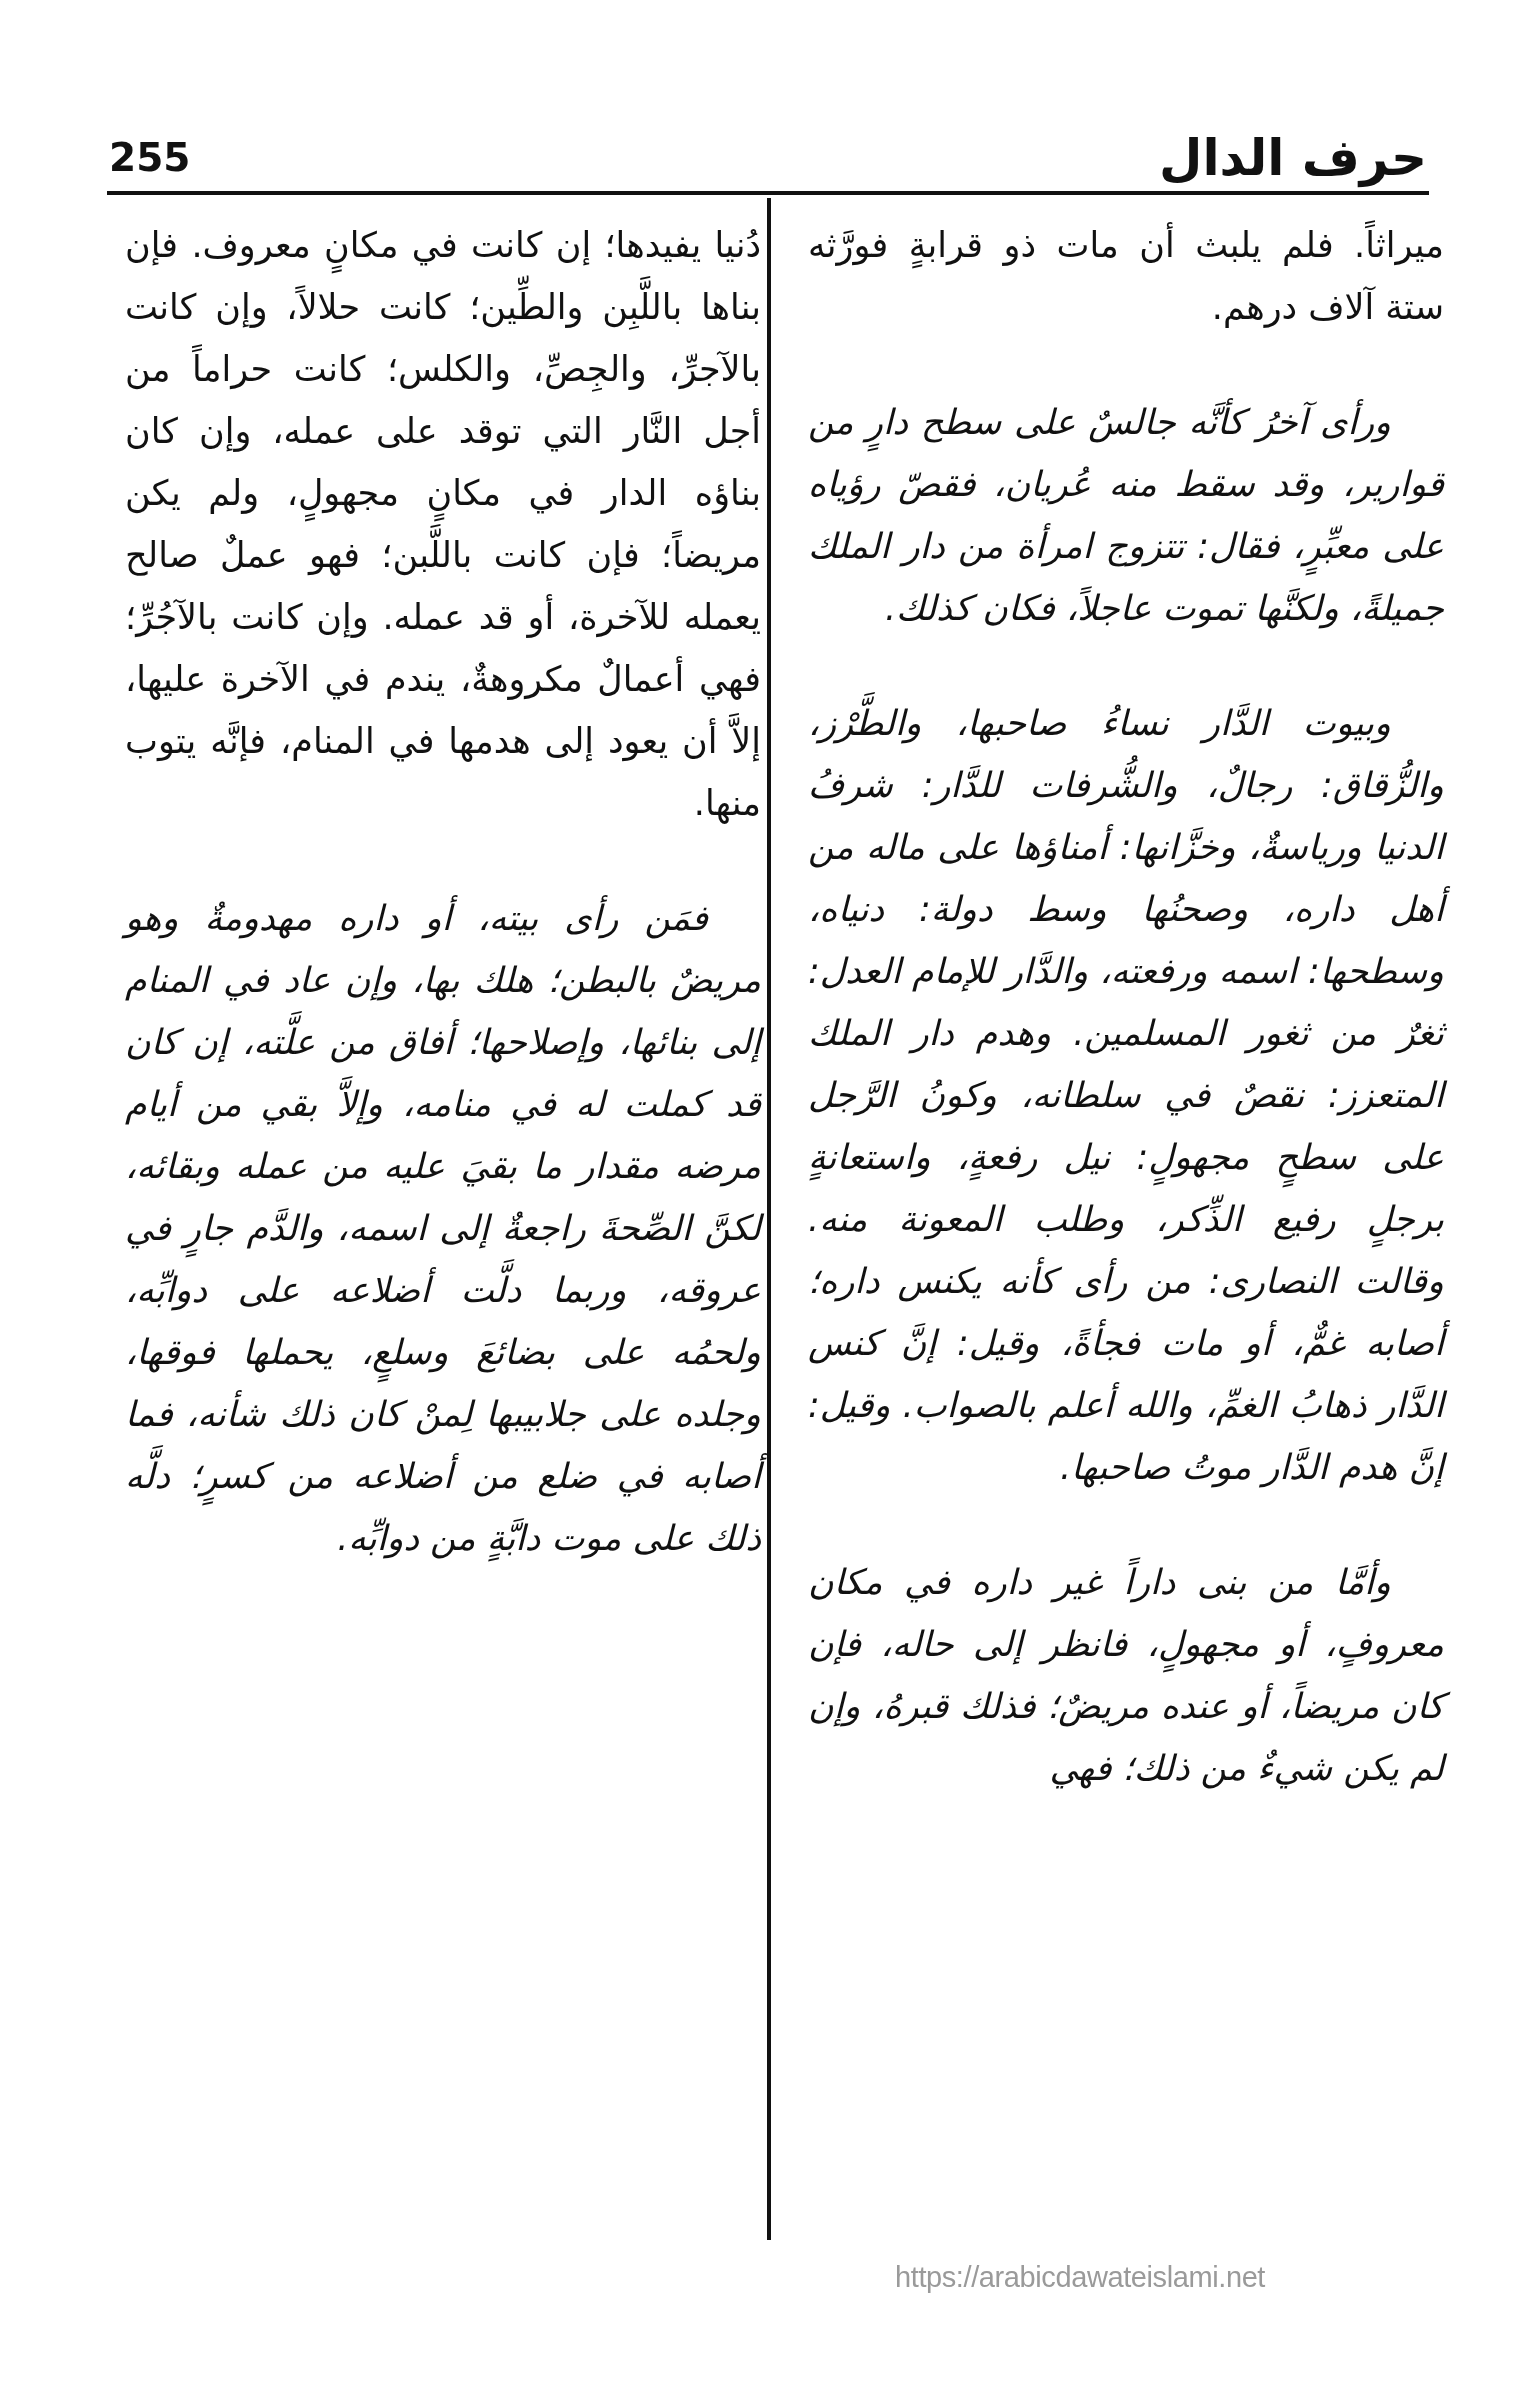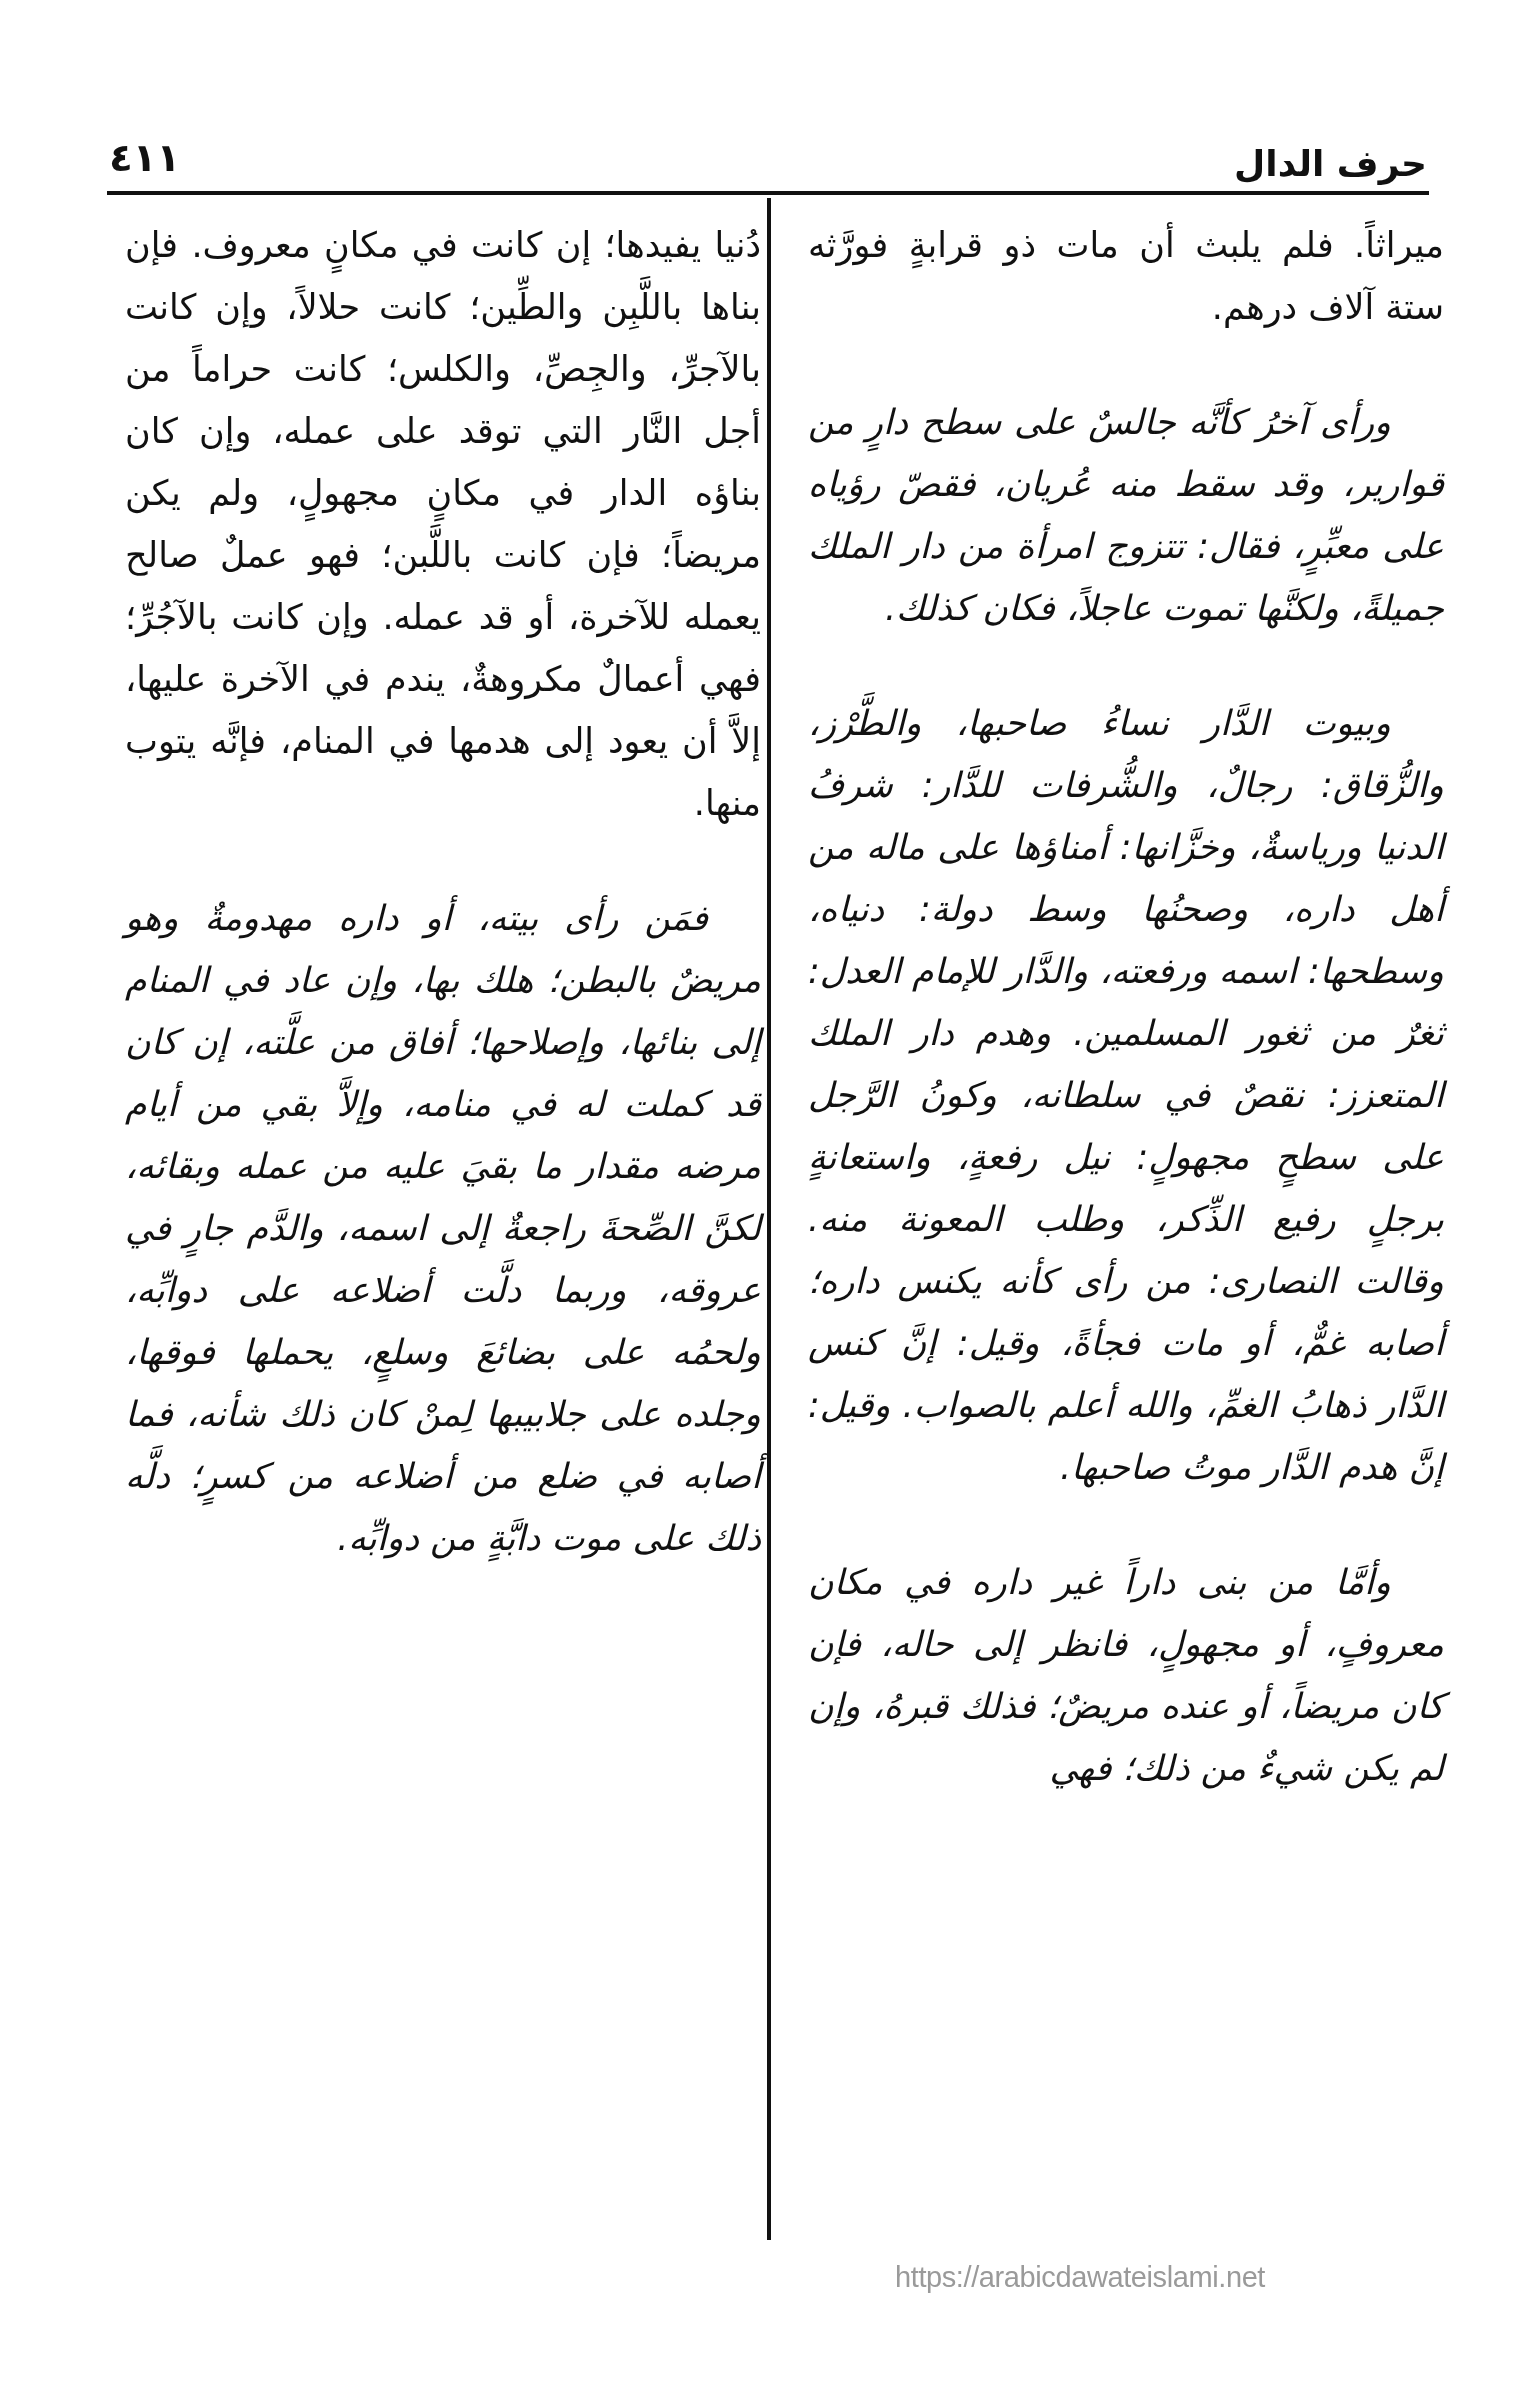--- a/index.html
+++ b/index.html
@@ -18,22 +18,22 @@
     .page-header {
       position: absolute;
       top: 123px;
       left: 109px;
       width: 1318px;
       height: 70px;
     }
     .running-title {
       position: absolute;
       right: 0;
-      top: 6px;
-      font-size: 36px;
+      top: 0;
+      font-size: 50px;
       font-weight: bold;
       line-height: 70px;
       margin-left: 44px;
     }
     .page-number {
       position: absolute;
       left: 0;
       top: 0;
       font-size: 39px;
       font-weight: bold;
@@ -83,21 +83,21 @@
       direction: ltr;
       letter-spacing: -0.4px;
       margin-left: 41px;
     }
   </style>
 </head>
 <body>
 
 <div class="page-header">
   <div class="running-title">حرف الدال</div>
-  <div class="page-number">٤١١</div>
+  <div class="page-number">255</div>
 </div>
 <div class="header-rule"></div>
 <div class="column-divider"></div>
 
 <div class="column right-col">
   <p class="para cont">ميراثاً. فلم يلبث أن مات ذو قرابةٍ فورَّثه ستة آلاف درهم.</p>
   <p class="para indent">ورأى آخرُ كأنَّه جالسٌ على سطح دارٍ من قوارير، وقد سقط منه عُريان، فقصّ رؤياه على معبِّرٍ، فقال: تتزوج امرأة من دار الملك جميلةً، ولكنَّها تموت عاجلاً، فكان كذلك.</p>
   <p class="para indent">وبيوت الدَّار نساءُ صاحبها، والطَّرْز، والزُّقاق: رجالٌ، والشُّرفات للدَّار: شرفُ الدنيا ورياسةٌ، وخزَّانها: أمناؤها على ماله من أهل داره، وصحنُها وسط دولة: دنياه، وسطحها: اسمه ورفعته، والدَّار للإمام العدل: ثغرٌ من ثغور المسلمين. وهدم دار الملك المتعزز: نقصٌ في سلطانه، وكونُ الرَّجل على سطحٍ مجهولٍ: نيل رفعةٍ، واستعانةٍ برجلٍ رفيع الذِّكر، وطلب المعونة منه. وقالت النصارى: من رأى كأنه يكنس داره؛ أصابه غمٌّ، أو مات فجأةً، وقيل: إنَّ كنس الدَّار ذهابُ الغمِّ، والله أعلم بالصواب. وقيل: إنَّ هدم الدَّار موتُ صاحبها.</p>
   <p class="para indent">وأمَّا من بنى داراً غير داره في مكان معروفٍ، أو مجهولٍ، فانظر إلى حاله، فإن كان مريضاً، أو عنده مريضٌ؛ فذلك قبرهُ، وإن لم يكن شيءٌ من ذلك؛ فهي</p>
 </div>

